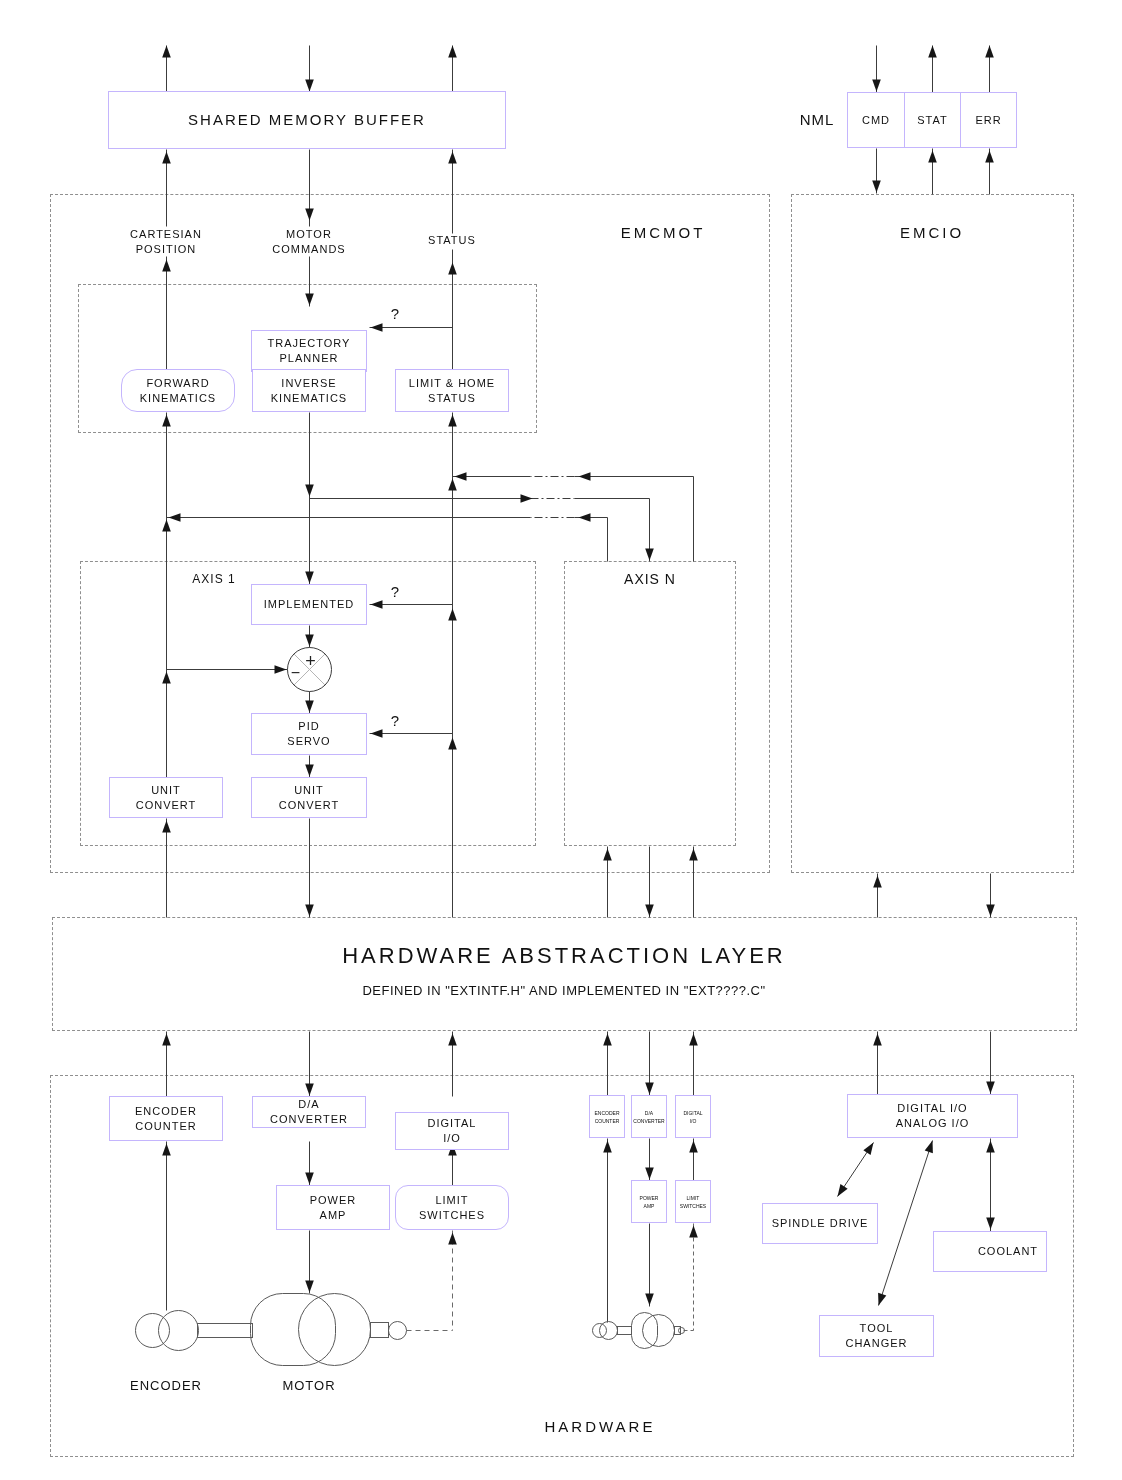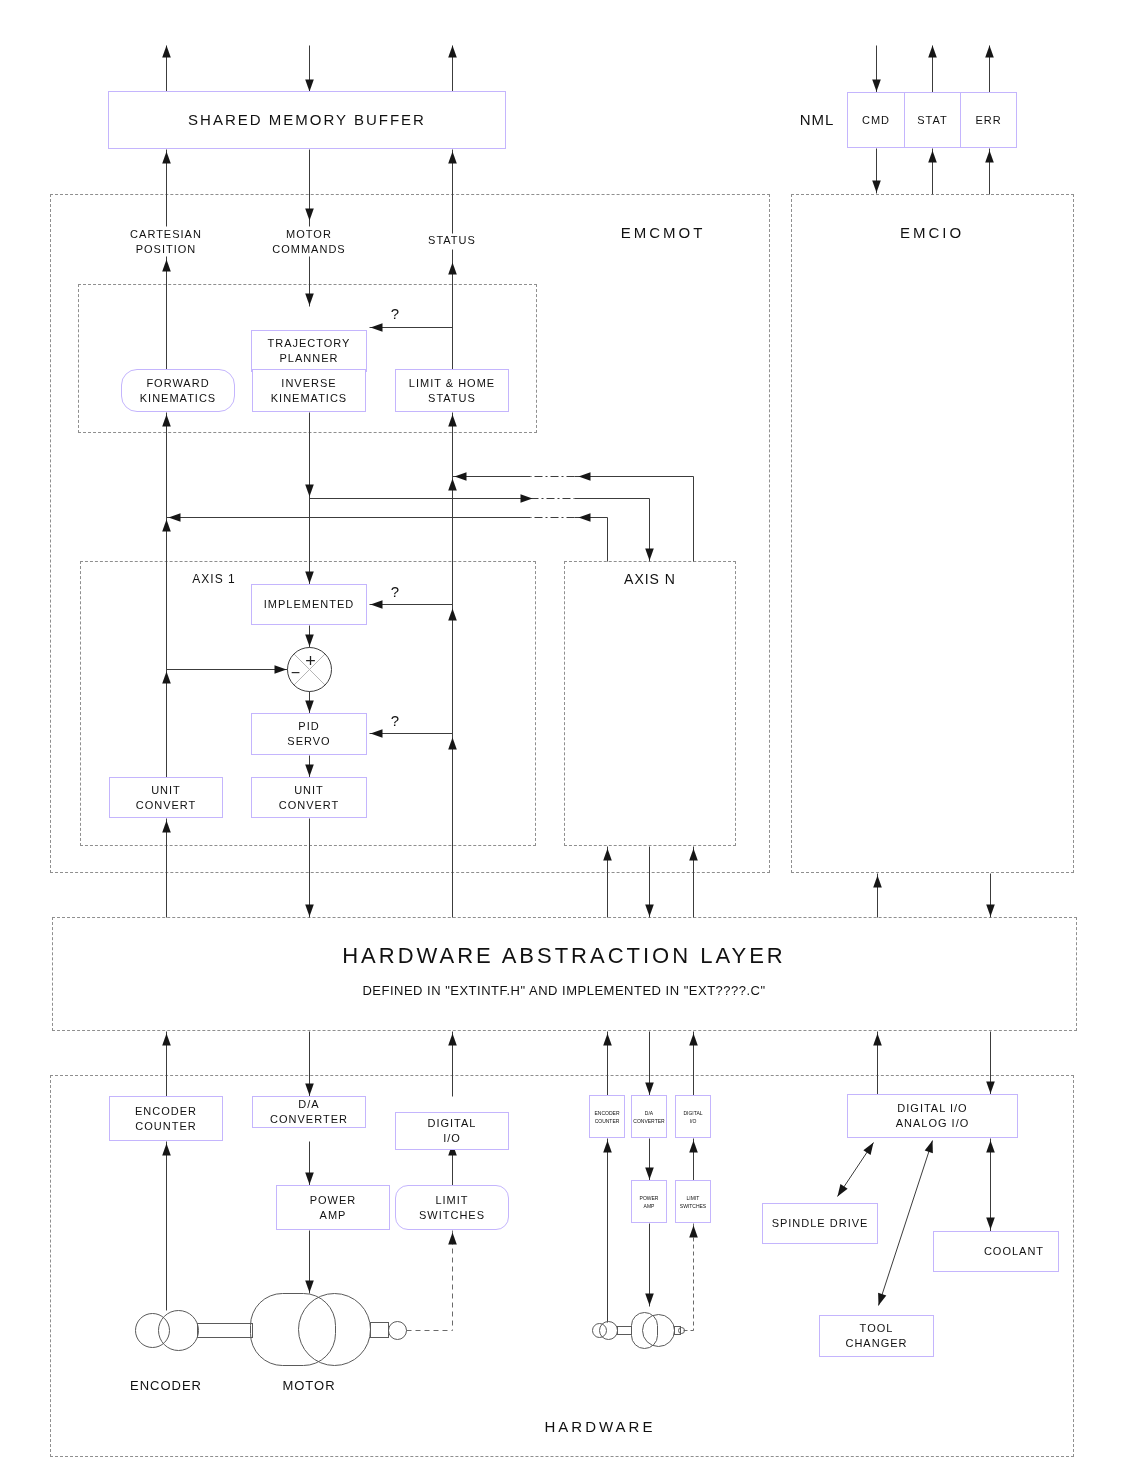--- a/index.html
+++ b/index.html
@@ -313,21 +313,21 @@
   <div class="box mini" style="left:675px;top:1095px;width:36px;height:43px;">DIGITAL
 I/O</div>
   <div class="box mini" style="left:631px;top:1180px;width:36px;height:43px;">POWER
 AMP</div>
   <div class="box mini" style="left:675px;top:1180px;width:36px;height:43px;">LIMIT
 SWITCHES</div>
 
   <div class="box" style="left:847px;top:1094px;width:171px;height:44px;">DIGITAL I/O
 ANALOG I/O</div>
   <div class="box" style="left:762px;top:1203px;width:116px;height:41px;">SPINDLE DRIVE</div>
-  <div class="box" style="left:933px;top:1231px;width:126px;height:41px;padding-left:36px;">COOLANT</div>
+  <div class="box" style="left:933px;top:1231px;width:114px;height:41px;padding-left:36px;">COOLANT</div>
   <div class="box" style="left:819px;top:1315px;width:115px;height:42px;">TOOL
 CHANGER</div>
 
   <div class="lbl" style="left:121px;top:1377px;width:90px;height:18px;font-size:13px;">ENCODER</div>
   <div class="lbl" style="left:264px;top:1377px;width:90px;height:18px;font-size:13px;">MOTOR</div>
   <div class="lbl big" style="left:518px;top:1413px;width:164px;height:28px;">HARDWARE</div>
 
 </div>
 
 </body></html>

